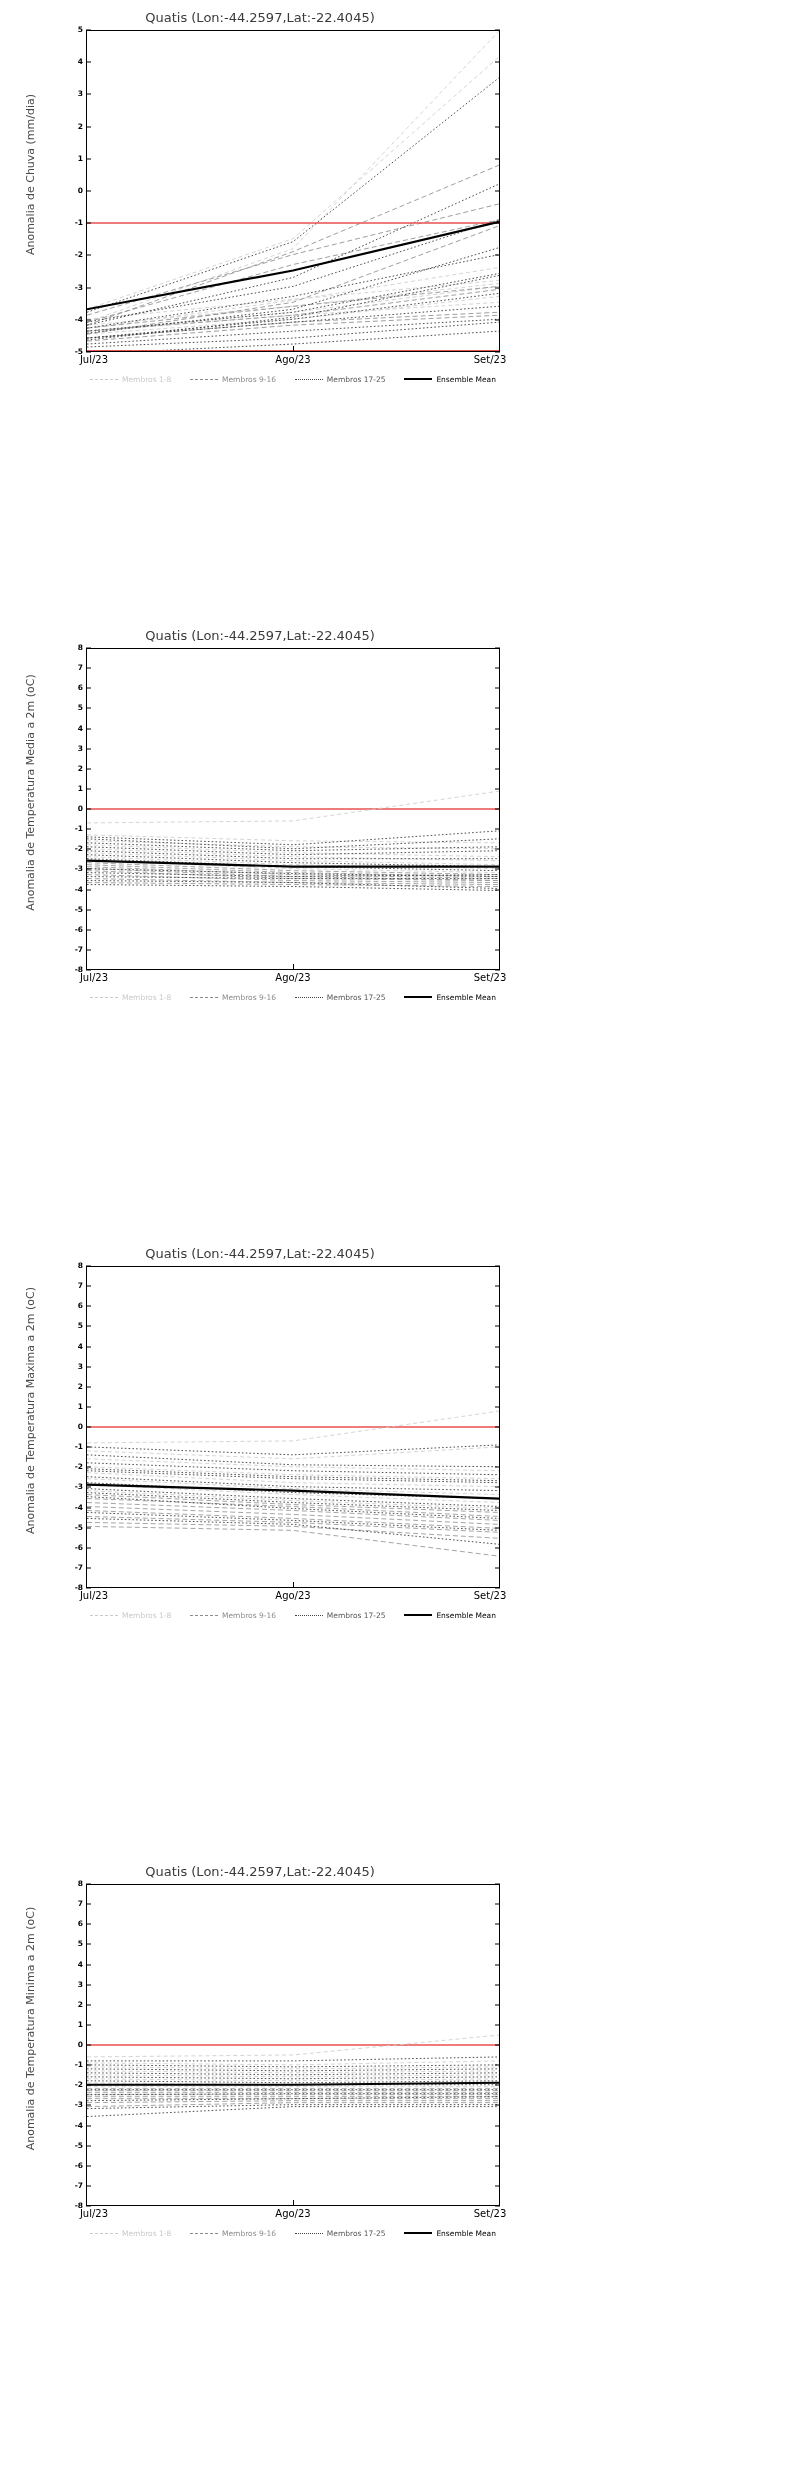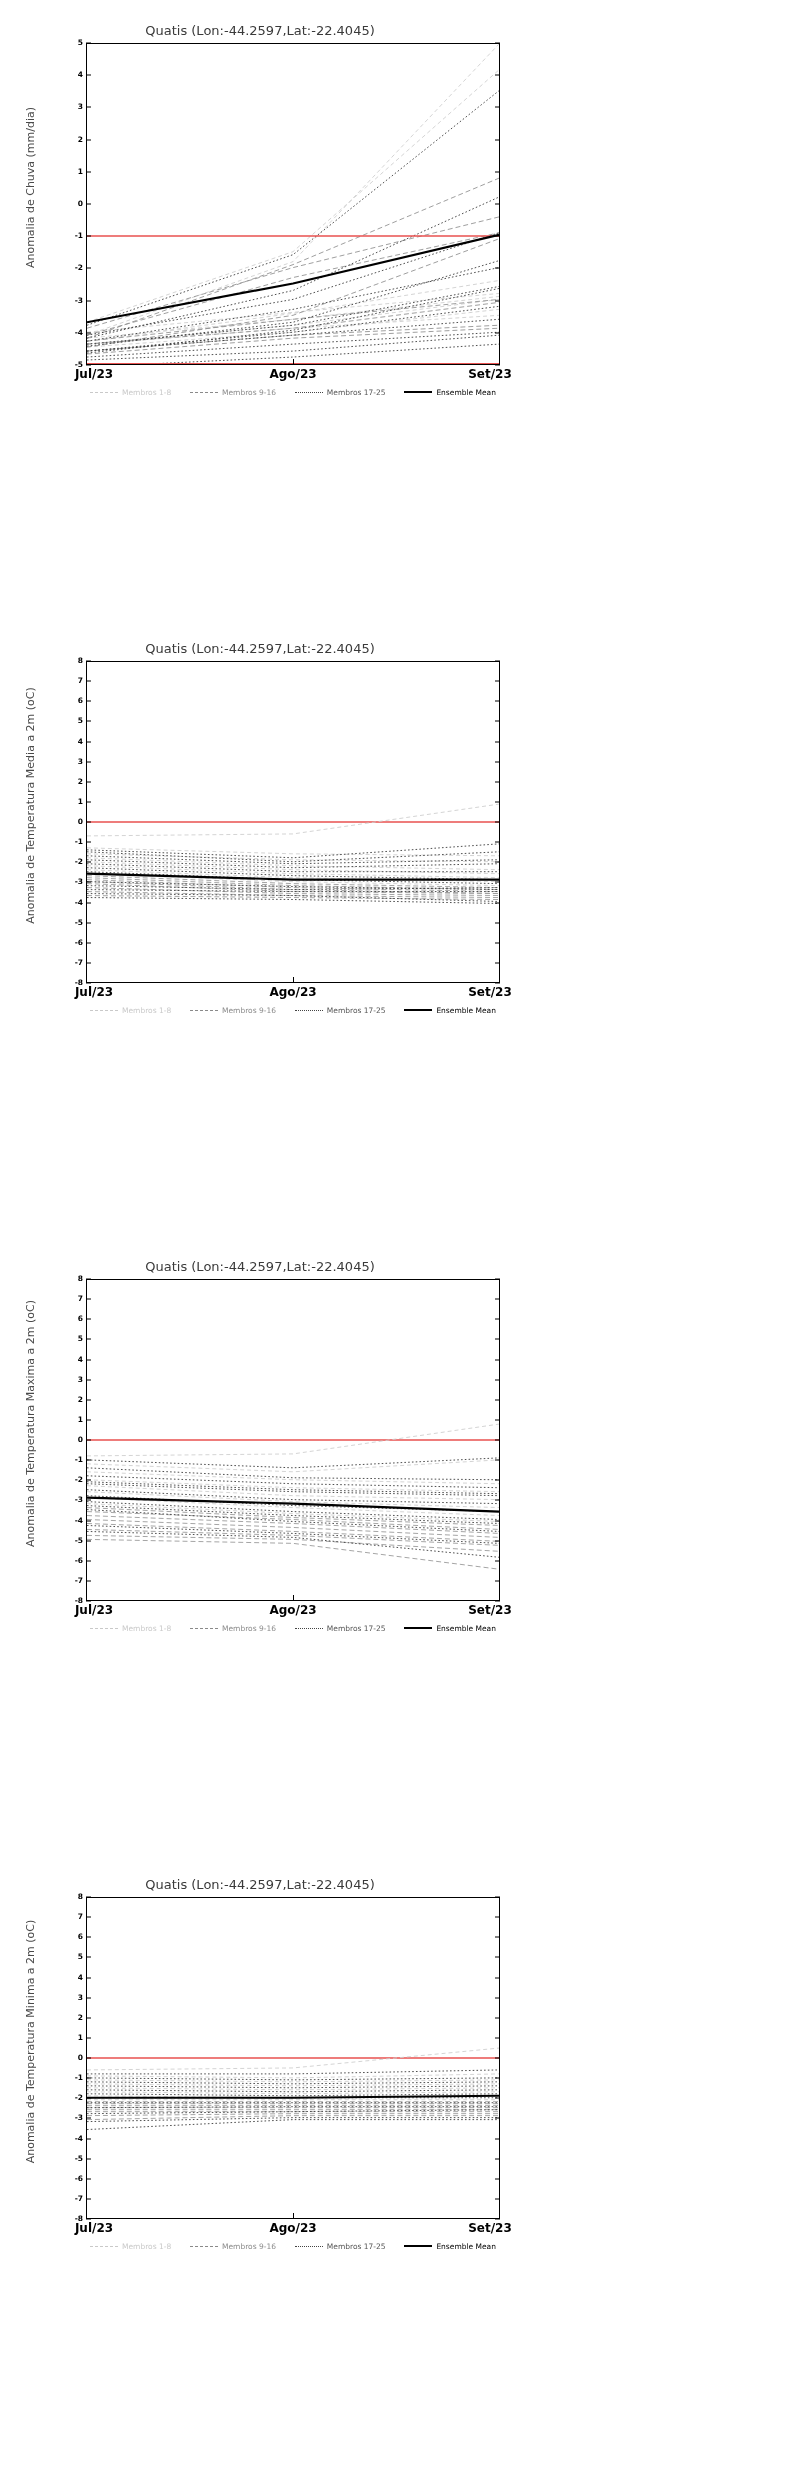--- a/index.html
+++ b/index.html
@@ -19,21 +19,21 @@
     position: relative;
     background: #ffffff;
   }
   .panel {
     position: relative;
     width: 800px;
     height: 618px;
   }
   .panel-inner {
     position: absolute;
-    left: 0; top: 13px;
+    left: 0; top: 0;
     width: 520px;
     height: 618px;
     padding-left: 12px;
   }
   .chart-title {
     position: absolute;
     left: 0;
     top: 10px;
     width: 520px;
     text-align: center;
@@ -104,22 +104,22 @@
   .xticks {
     position: absolute;
     left: 86px;
     top: 352px;
     width: 414px;
     height: 16px;
   }
   .xtick-label {
     position: absolute;
     top: 2px;
-    font-size: 12px;
-    font-weight: bold;
+    font-size: 10px;
+    font-weight: normal;
     color: #000;
     transform: translateX(-50%);
     white-space: nowrap;
   }
   .xtick-mark {
     position: absolute;
     top: -6px;
     width: 1px;
     height: 6px;
     background: #000;

